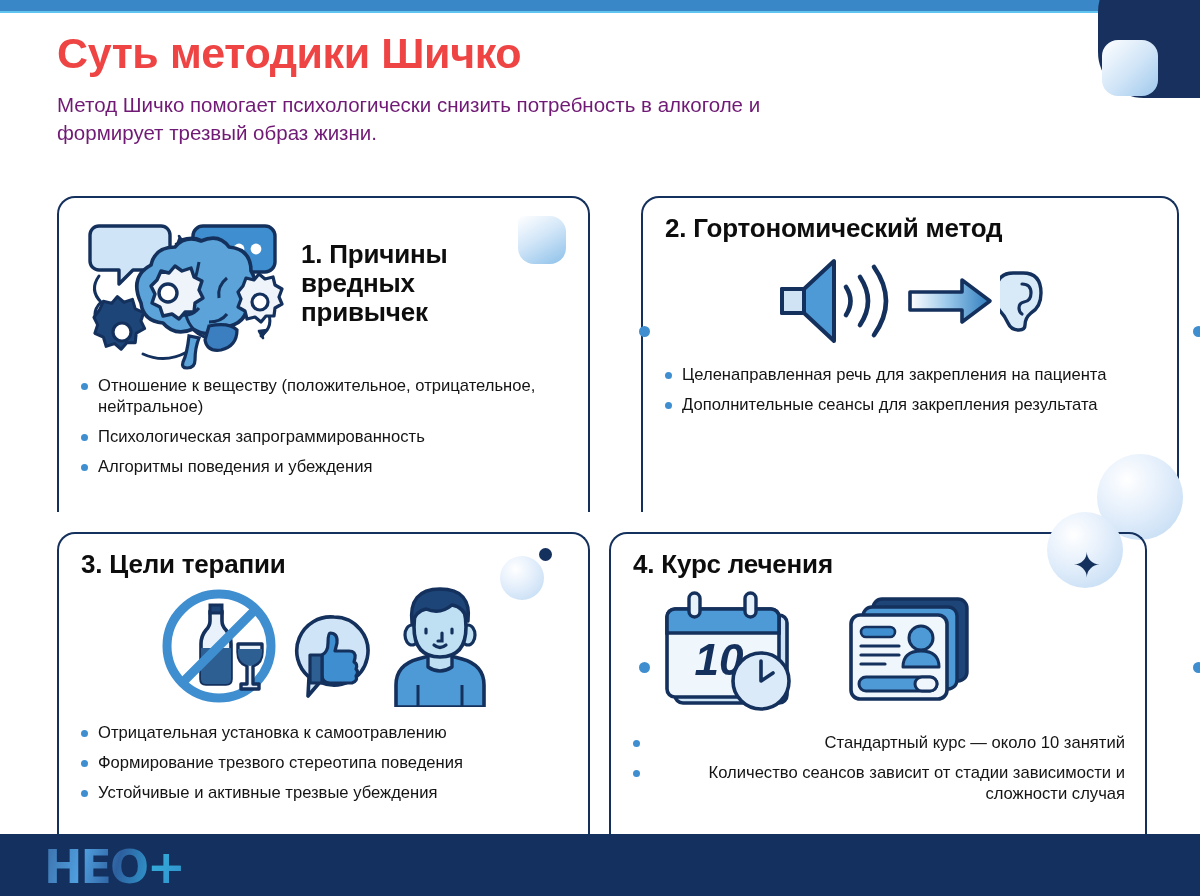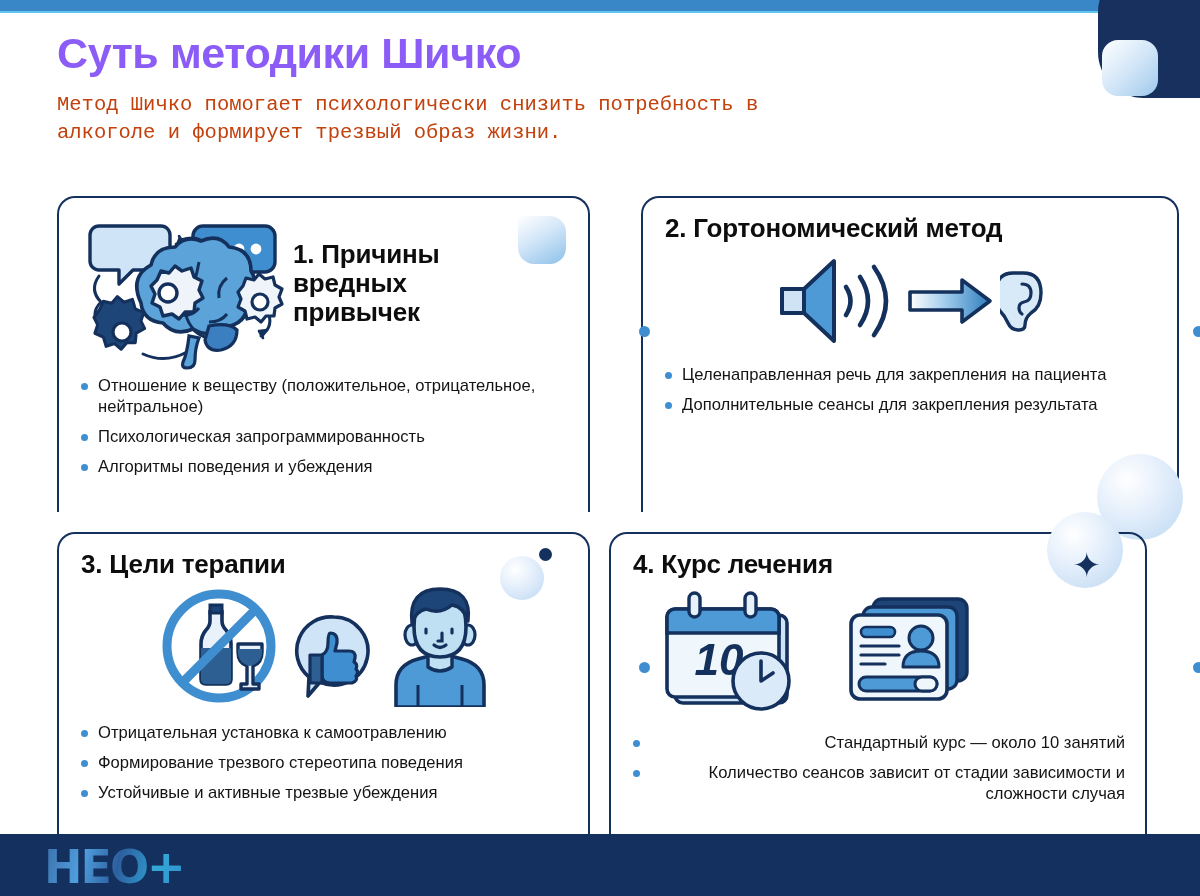--- a/index.html
+++ b/index.html
@@ -61,31 +61,30 @@
   
   .header {
     position: absolute;
     top: 30px;
     left: 57px;
     width: 800px;
   }
   .main-title {
     font-size: 43px;
     font-weight: bold;
-    color: #8b5cf6;
+    color: #ef4444;
     letter-spacing: -0.4px;
     line-height: 1.1;
   }
   .subtitle {
     margin-top: 14px;
     font-size: 20.5px;
-    color: #c2410c;
+    color: #701a75;
     line-height: 1.35;
     max-width: 740px;
-    font-family: Liberation Mono, monospace;
   }
 
   
   .cards {
     position: absolute;
     top: 196px;
     left: 57px;
     width: 1090px;
     height: 648px;
   }
@@ -146,21 +145,21 @@
   .bullets li::before {
     content: "";
     position: absolute;
     left: 0; top: 7px;
     width: 7px; height: 7px;
     border-radius: 50%;
     background: #3f8fd0;
   }
 
   
-  .c1-top { display: flex; align-items: flex-start; gap: 6px; }
+  .c1-top { display: flex; align-items: flex-start; gap: 14px; }
   .c1-icon { flex: 0 0 auto; margin-top: 4px; }
   .c1-title { margin-top: 26px; width: 230px; }
 
   .c1-bullets { margin-top: 6px; }
 
   
   .c2-icon-row {
     display: flex;
     align-items: center;
     justify-content: center;

